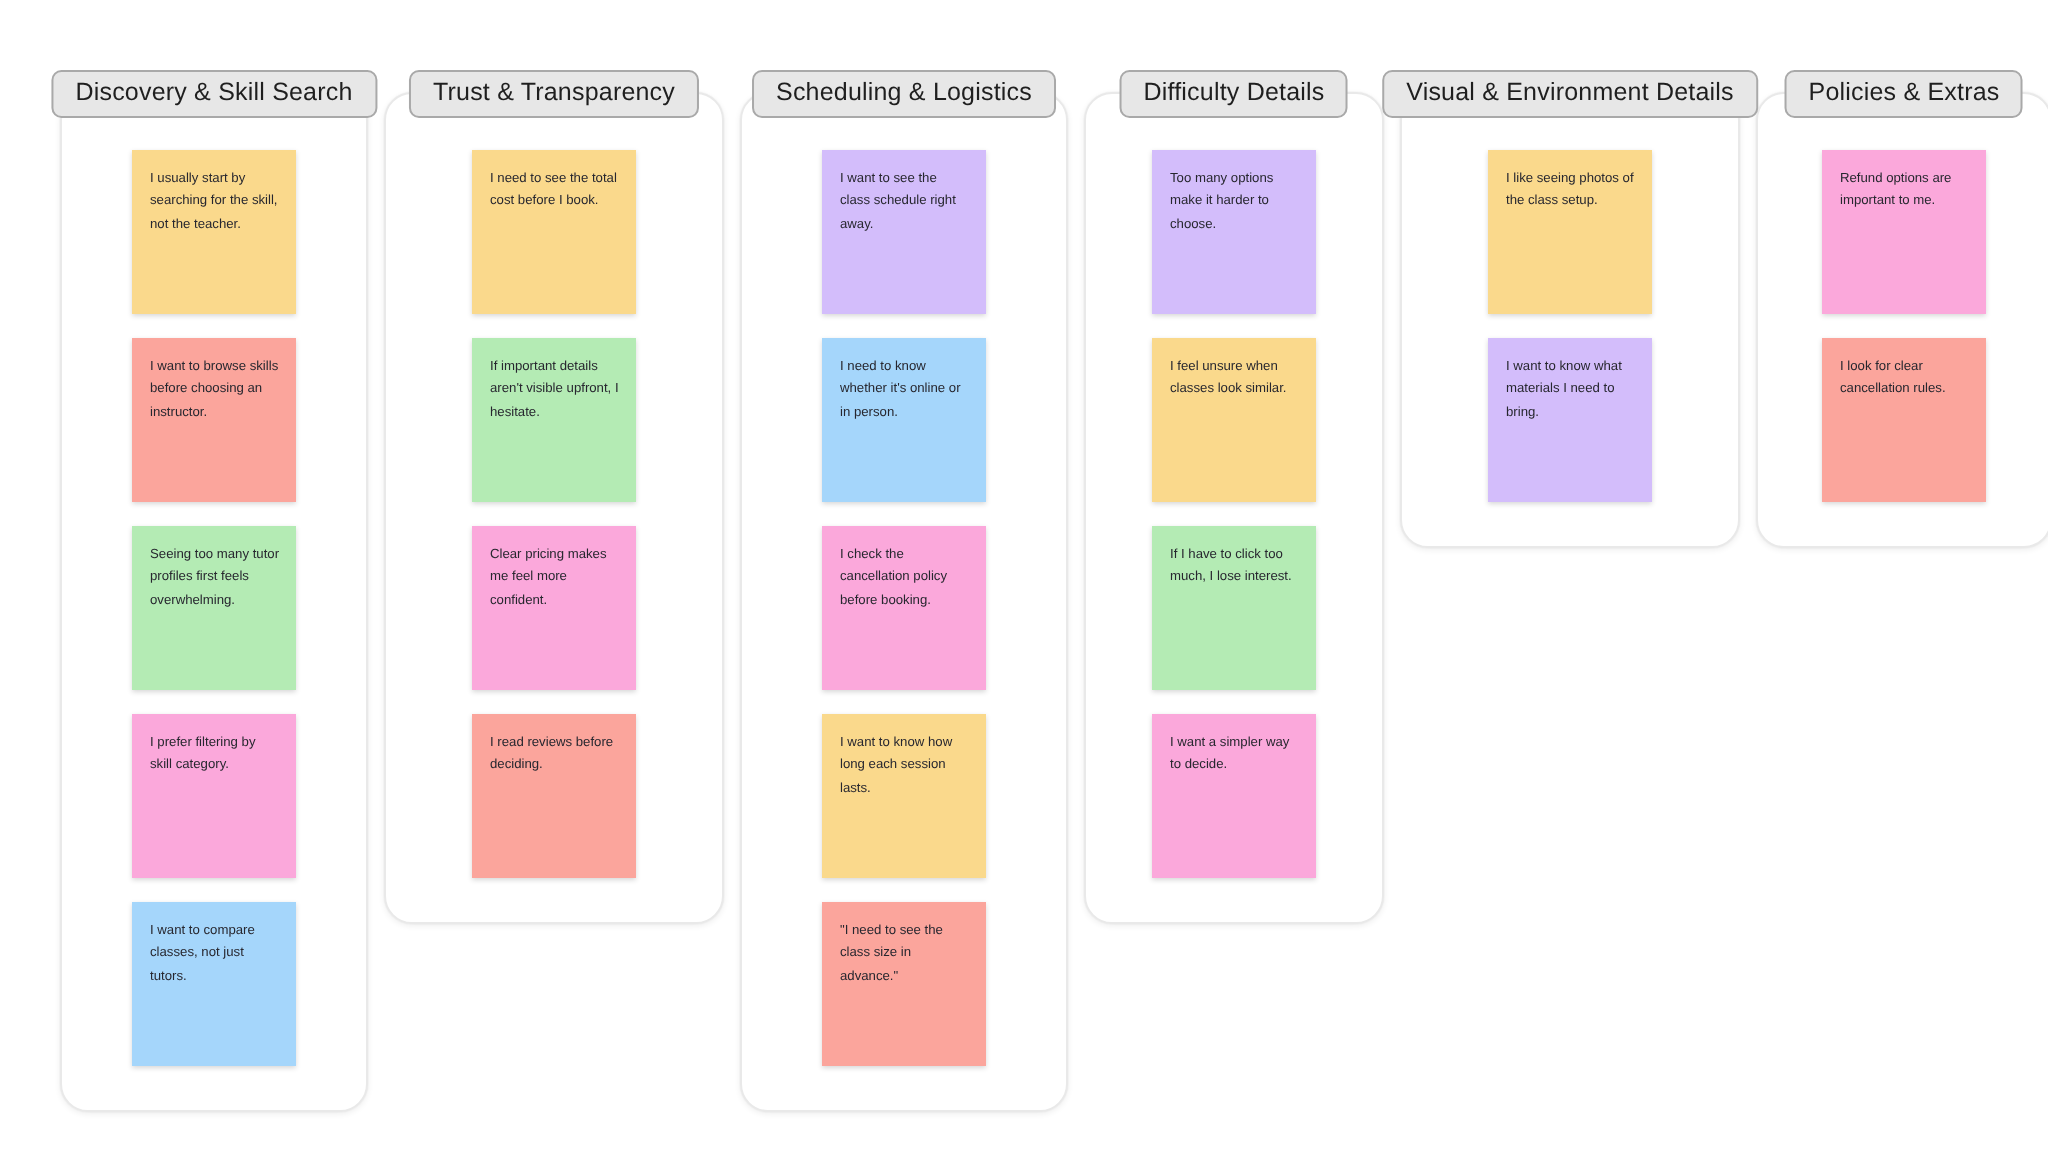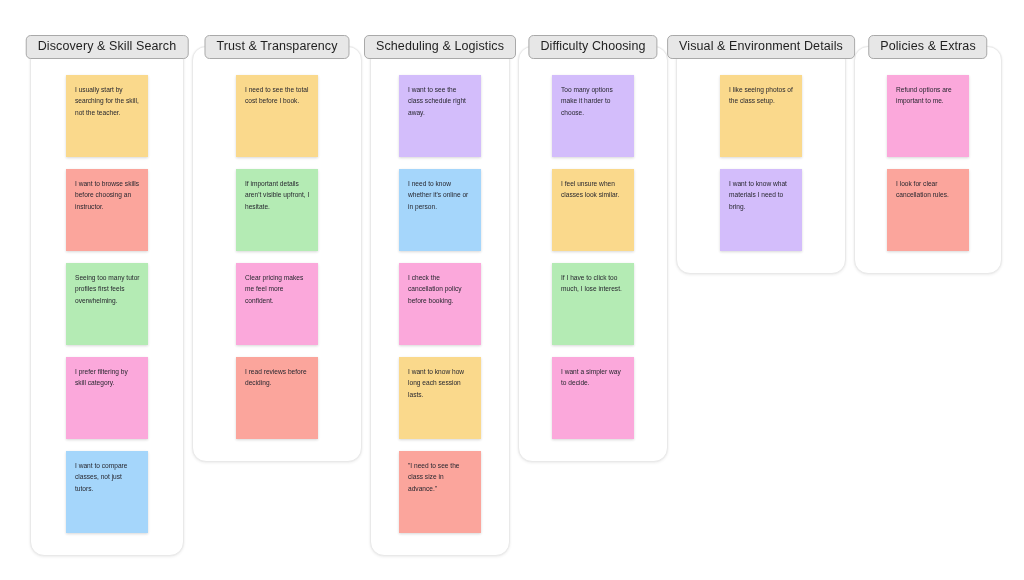--- a/index.html
+++ b/index.html
@@ -79,21 +79,21 @@
     box-shadow: 0 1px 2.5px rgba(0,0,0,0.16);
     overflow: hidden;
     word-wrap: break-word;
     font-family: "Liberation Sans", sans-serif;
   }
   .note:last-child { margin-bottom: 0; }
 
   
   .col-w-1 { width: 154px; }
   .col-w-2 { width: 170px; }
-  .col-w-3 { width: 140px; }
+  .col-w-3 { width: 164px; }
   .col-w-4 { width: 150px; }
   .col-w-5 { width: 170px; }
   .col-w-6 { width: 148px; }
 
   .spacer-left { width: 22px; flex: 0 0 22px; }
   .gap { flex: 0 0 8px; }
 </style>
 </head>
 <body>
 
@@ -133,21 +133,21 @@
           <div class="note" style="background: rgb(165, 214, 251);">I need to know whether it's online or in person.</div>
           <div class="note" style="background: rgb(251, 168, 219);">I check the cancellation policy before booking.</div>
           <div class="note" style="background: rgb(250, 217, 140);">I want to know how long each session lasts.</div>
           <div class="note" style="background: rgb(251, 165, 156);">"I need to see the class size in advance."</div>
         </div>
       </div>
     </div>
     <div class="gap"></div>
     <div class="column col-w-4">
       <div class="column-card">
-        <div class="column-header">Difficulty Choosing</div>
+        <div class="column-header">Difficulty Details</div>
         <div class="notes">
           <div class="note" style="background: rgb(211, 189, 251);">Too many options make it harder to choose.</div>
           <div class="note" style="background: rgb(250, 217, 140);">I feel unsure when classes look similar.</div>
           <div class="note" style="background: rgb(180, 235, 180);">If I have to click too much, I lose interest.</div>
           <div class="note" style="background: rgb(251, 168, 219);">I want a simpler way to decide.</div>
         </div>
       </div>
     </div>
     <div class="gap"></div>
     <div class="column col-w-5">

